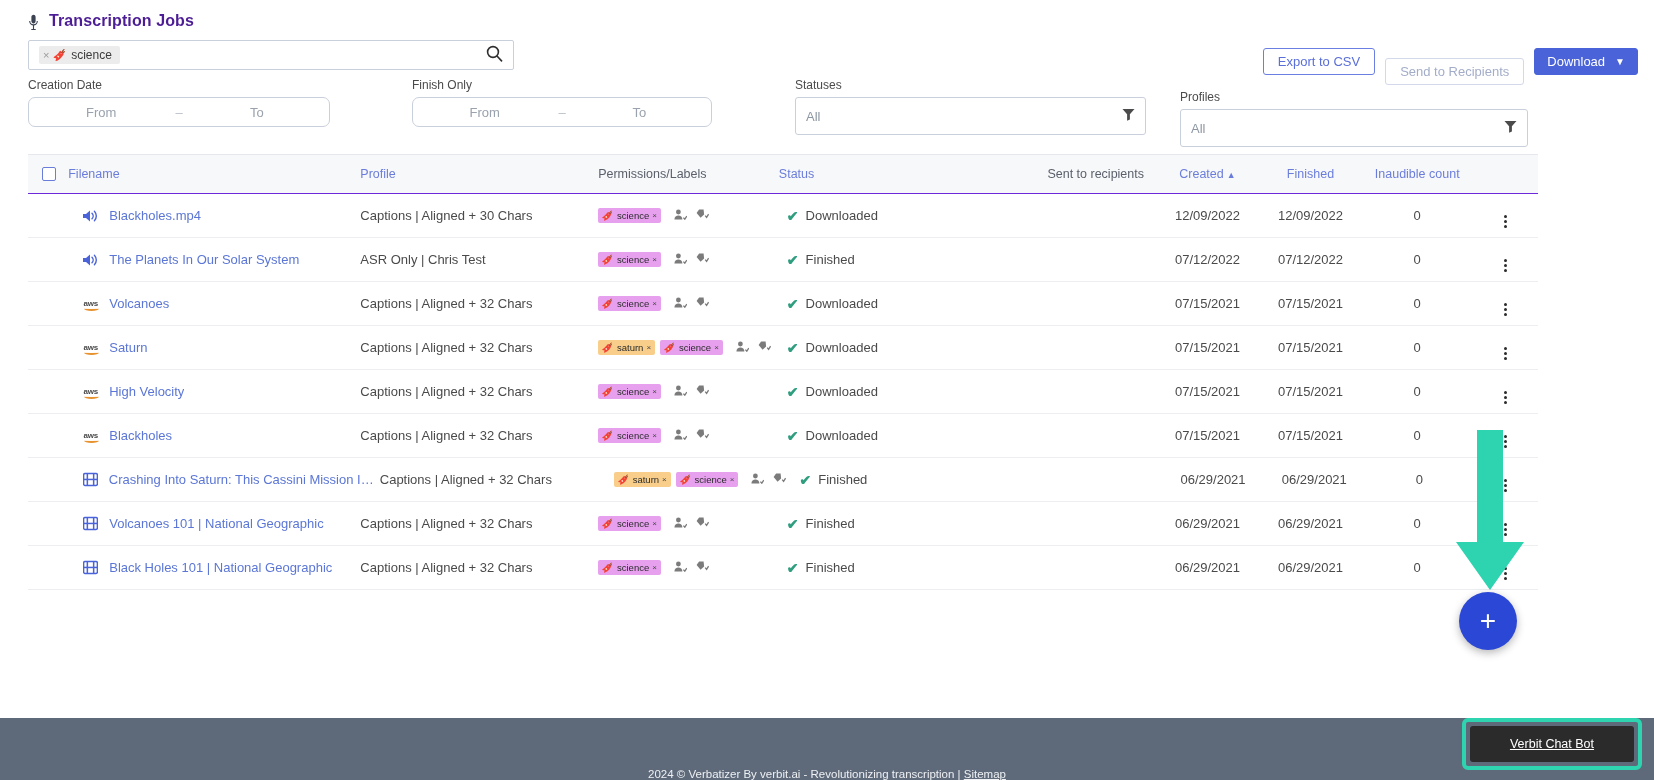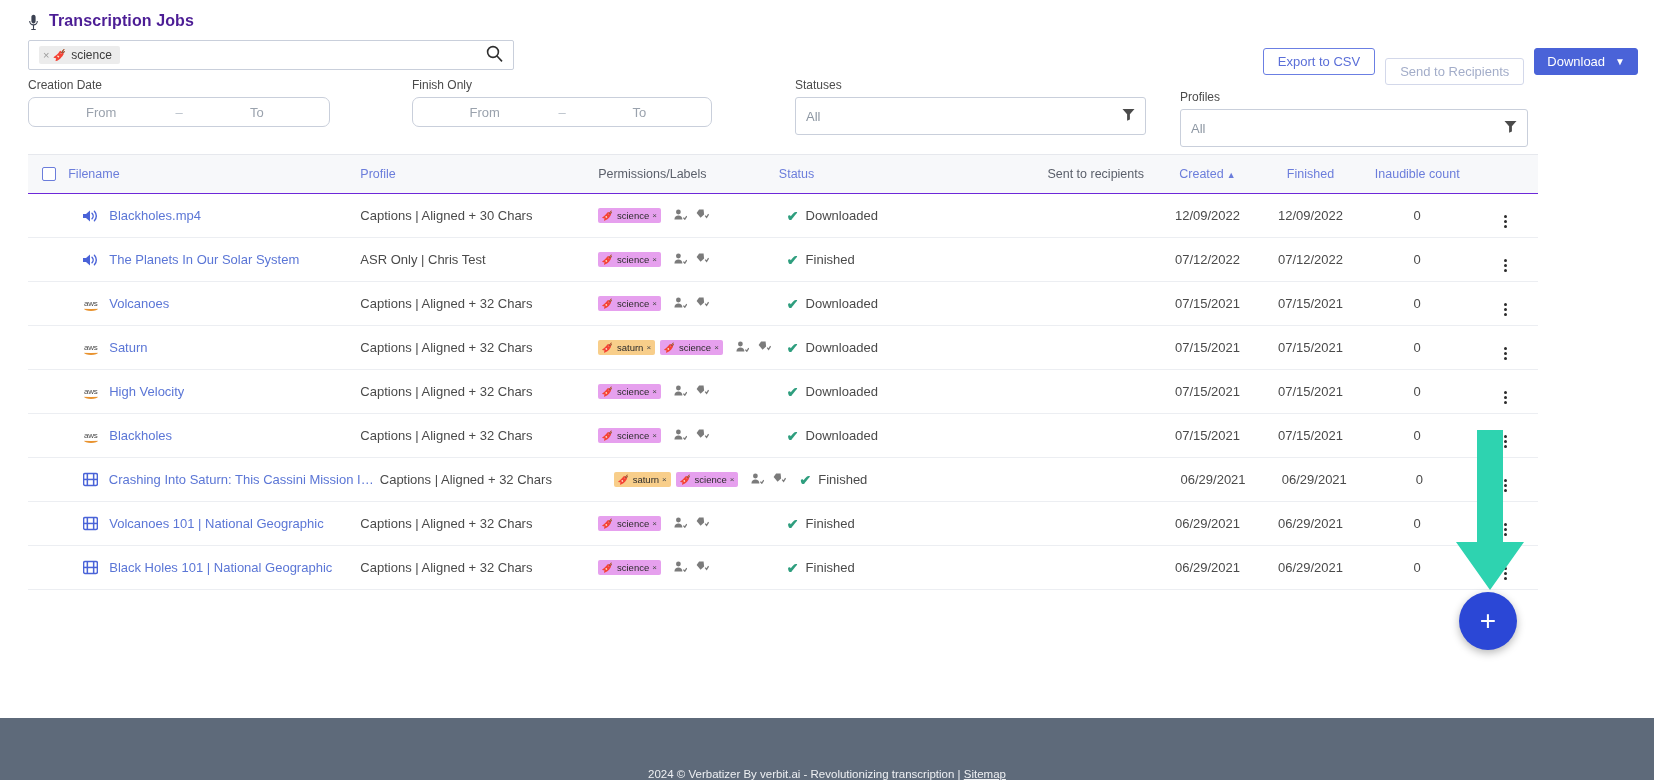--- a/index.html
+++ b/index.html
@@ -112,21 +112,21 @@
     background:#fff; cursor:pointer;
   }
   .sort-caret { font-size: 9px; margin-left: 3px; }
 
   .namecell { display:flex; align-items:center; gap:10px; padding-left:14px; }
   .rowicon { width:17px; height:17px; flex:none; display:flex; align-items:center; justify-content:center; }
   .fname { color:#5b76d6; font-size:13px; text-decoration:none; cursor:pointer;
            white-space:nowrap; overflow:hidden; text-overflow:ellipsis; max-width: 300px; }
 
   
-  .aws-logo { font-size: 8px; font-weight:normal; color:#4a4a4a; letter-spacing:-0.3px;
+  .aws-logo { font-size: 8px; font-weight:bold; color:#4a4a4a; letter-spacing:-0.3px;
               position:relative; line-height:1; }
   .aws-logo::after { content:""; position:absolute; left:0; right:-1px; bottom:-3px;
               height:3px; border-bottom:2px solid #e8922e; border-radius:0 0 50% 50%; }
 
   
   .lchip {
     display:inline-flex; align-items:center; gap:3px;
     height: 15px; padding: 0 4px; border-radius: 2px;
     font-size: 9.5px; color:#2b2b2b; margin-right: 5px; white-space:nowrap;
   }
@@ -740,15 +740,20 @@
   </div>
 
   <div class="fab">
     <span>+</span>
   </div>
 
   <div class="footer">
     <div class="footer-text">
       <span>2024 © Verbatizer By verbit.ai - Revolutionizing transcription | </span><a>Sitemap</a>
     </div>
+    <div class="chatbot-outline">
+      <div class="chatbot-btn">
+        <span>Verbit Chat Bot</span>
+      </div>
+    </div>
   </div>
 
 </div>
 
 </body></html>

